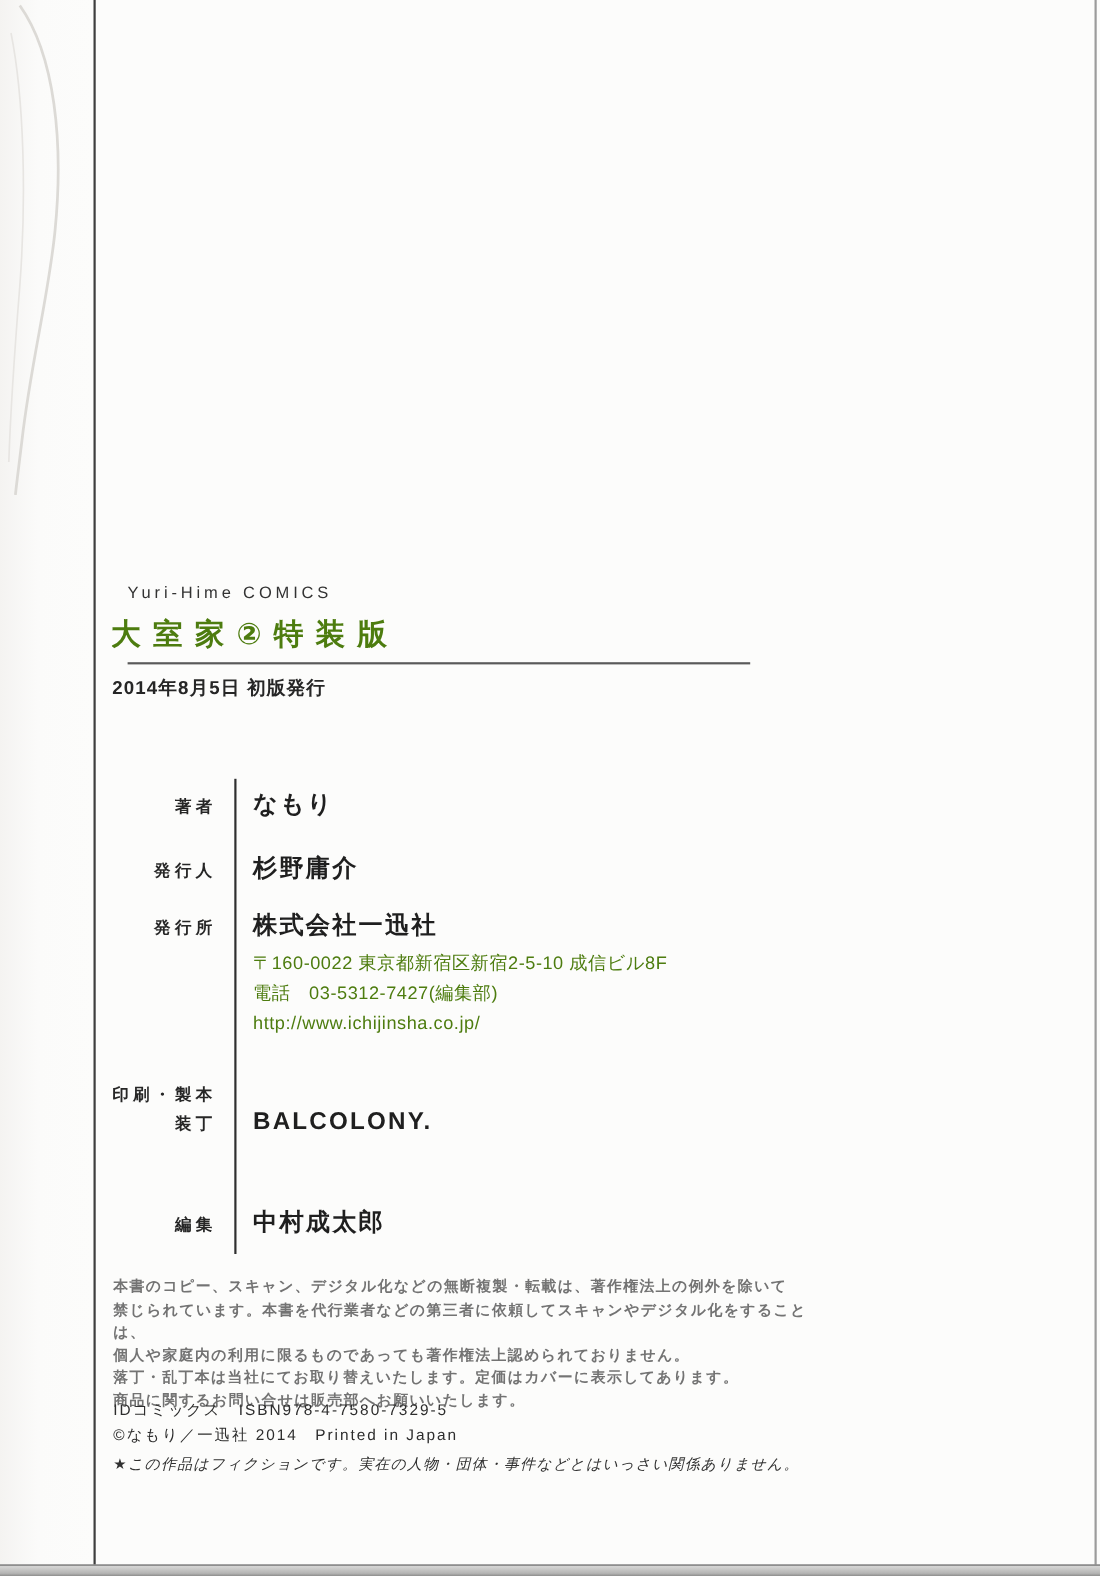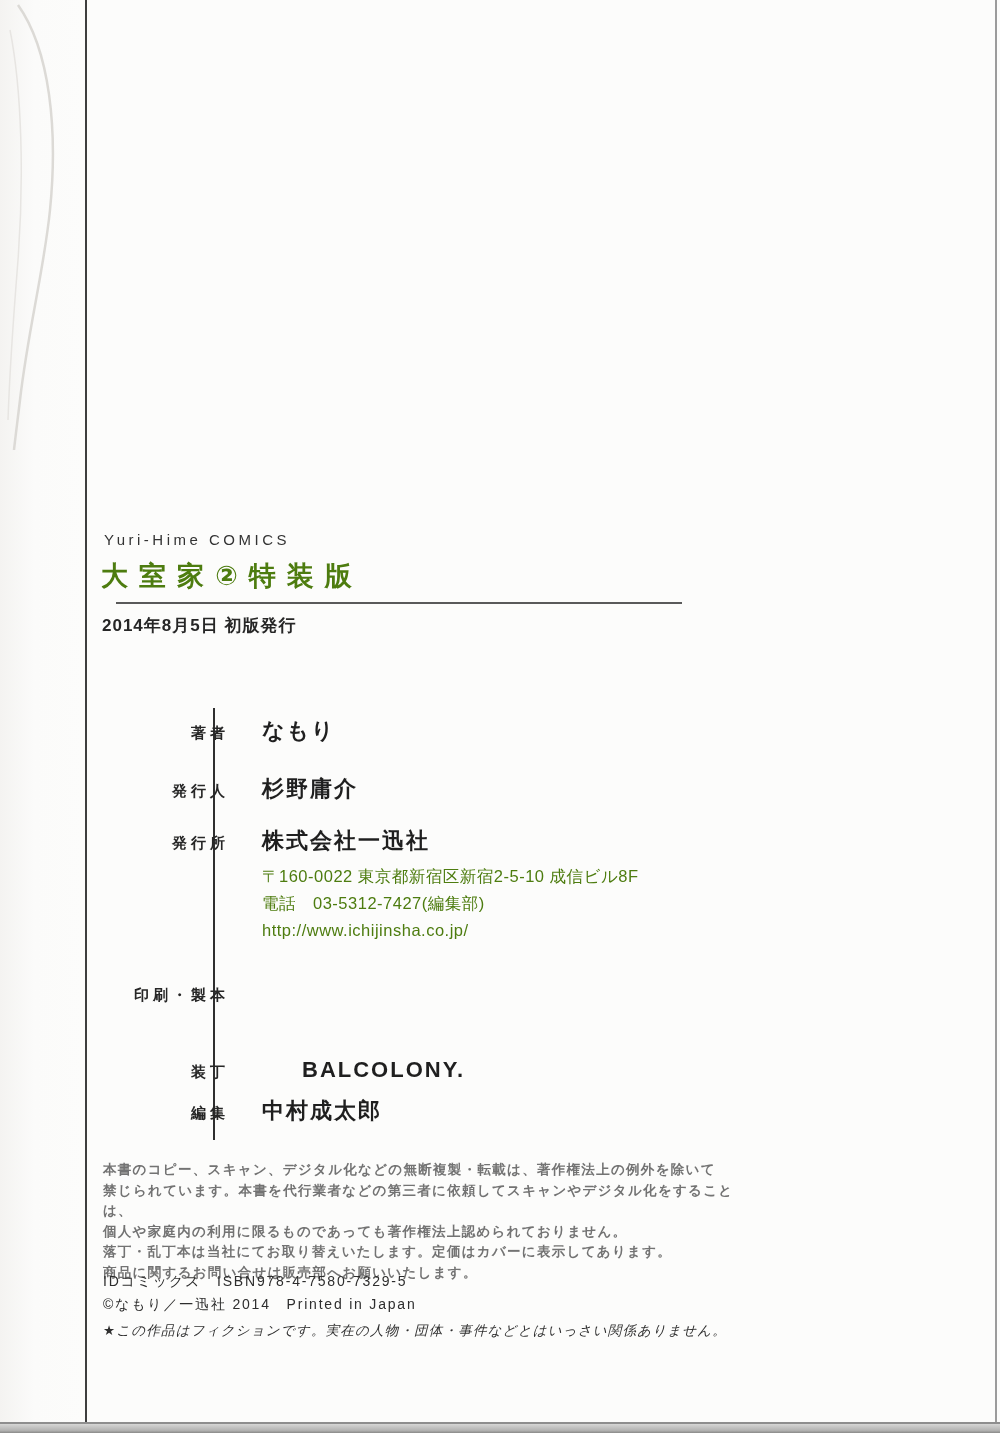--- a/index.html
+++ b/index.html
@@ -30,21 +30,21 @@
     background: #8e8e8e;
   }
   .bottom-strip {
     position: absolute; left: 0; top: 1424px; width: 1000px; height: 9px;
     background: linear-gradient(180deg, #d6d6d5 0%, #b4b4b3 70%, #8a8a89 100%);
   }
   .wrinkle-svg { position: absolute; left: 0; top: 0; }
 
   
   .series-label {
-    position: absolute; left: 104px; top: 531px;
+    position: absolute; left: 116px; top: 531px;
     font-size: 15px; letter-spacing: 3.5px; color: #333; font-weight: 500;
   }
   .book-title {
     position: absolute; left: 101px; top: 558px;
     font-size: 27px; font-weight: bold; letter-spacing: 11px; color: #4d7c0f;
   }
   .title-rule {
     position: absolute; left: 116px; top: 602px; width: 566px; height: 2px;
     background: #5a5a5a;
   }
@@ -52,36 +52,36 @@
     position: absolute; left: 102px; top: 614px;
     font-size: 17px; font-weight: bold; letter-spacing: 1px; color: #262626;
   }
 
   
   .colophon-divider {
     position: absolute; left: 213px; top: 708px; width: 2px; height: 432px;
     background: #2f2f2f;
   }
   .crow {
-    position: absolute; left: 85px; display: flex; align-items: baseline; margin-left: 32px;
+    position: absolute; left: 85px; display: flex; align-items: baseline;
   }
   .crow .clabel {
     width: 120px; text-align: right;
     font-size: 15px; font-weight: bold; letter-spacing: 4px; color: #262626;
     padding-right: 8px;
   }
   .crow .cvalue {
     margin-left: 25px;
     font-size: 22px; font-weight: bold; letter-spacing: 2px; color: #1f1f1f;
   }
   .row-author   { top: 716px; }
   .row-pubperson{ top: 774px; }
   .row-pubhouse { top: 826px; }
   .row-printing { top: 986px; }
-  .row-design   { top: 1057px; gap: 40px; }
+  .row-design   { top: 1006px; }
   .row-editor   { top: 1096px; }
   .pub-details {
     font-size: 16.5px; font-weight: normal; letter-spacing: 0.5px;
     color: #4d7c0f; margin-top: 7px; line-height: 27px;
   }
   .pub-details .indent { padding-left: 52px; }
 
   
   .legal-text {
     position: absolute; left: 103px; top: 1160px; width: 640px;

